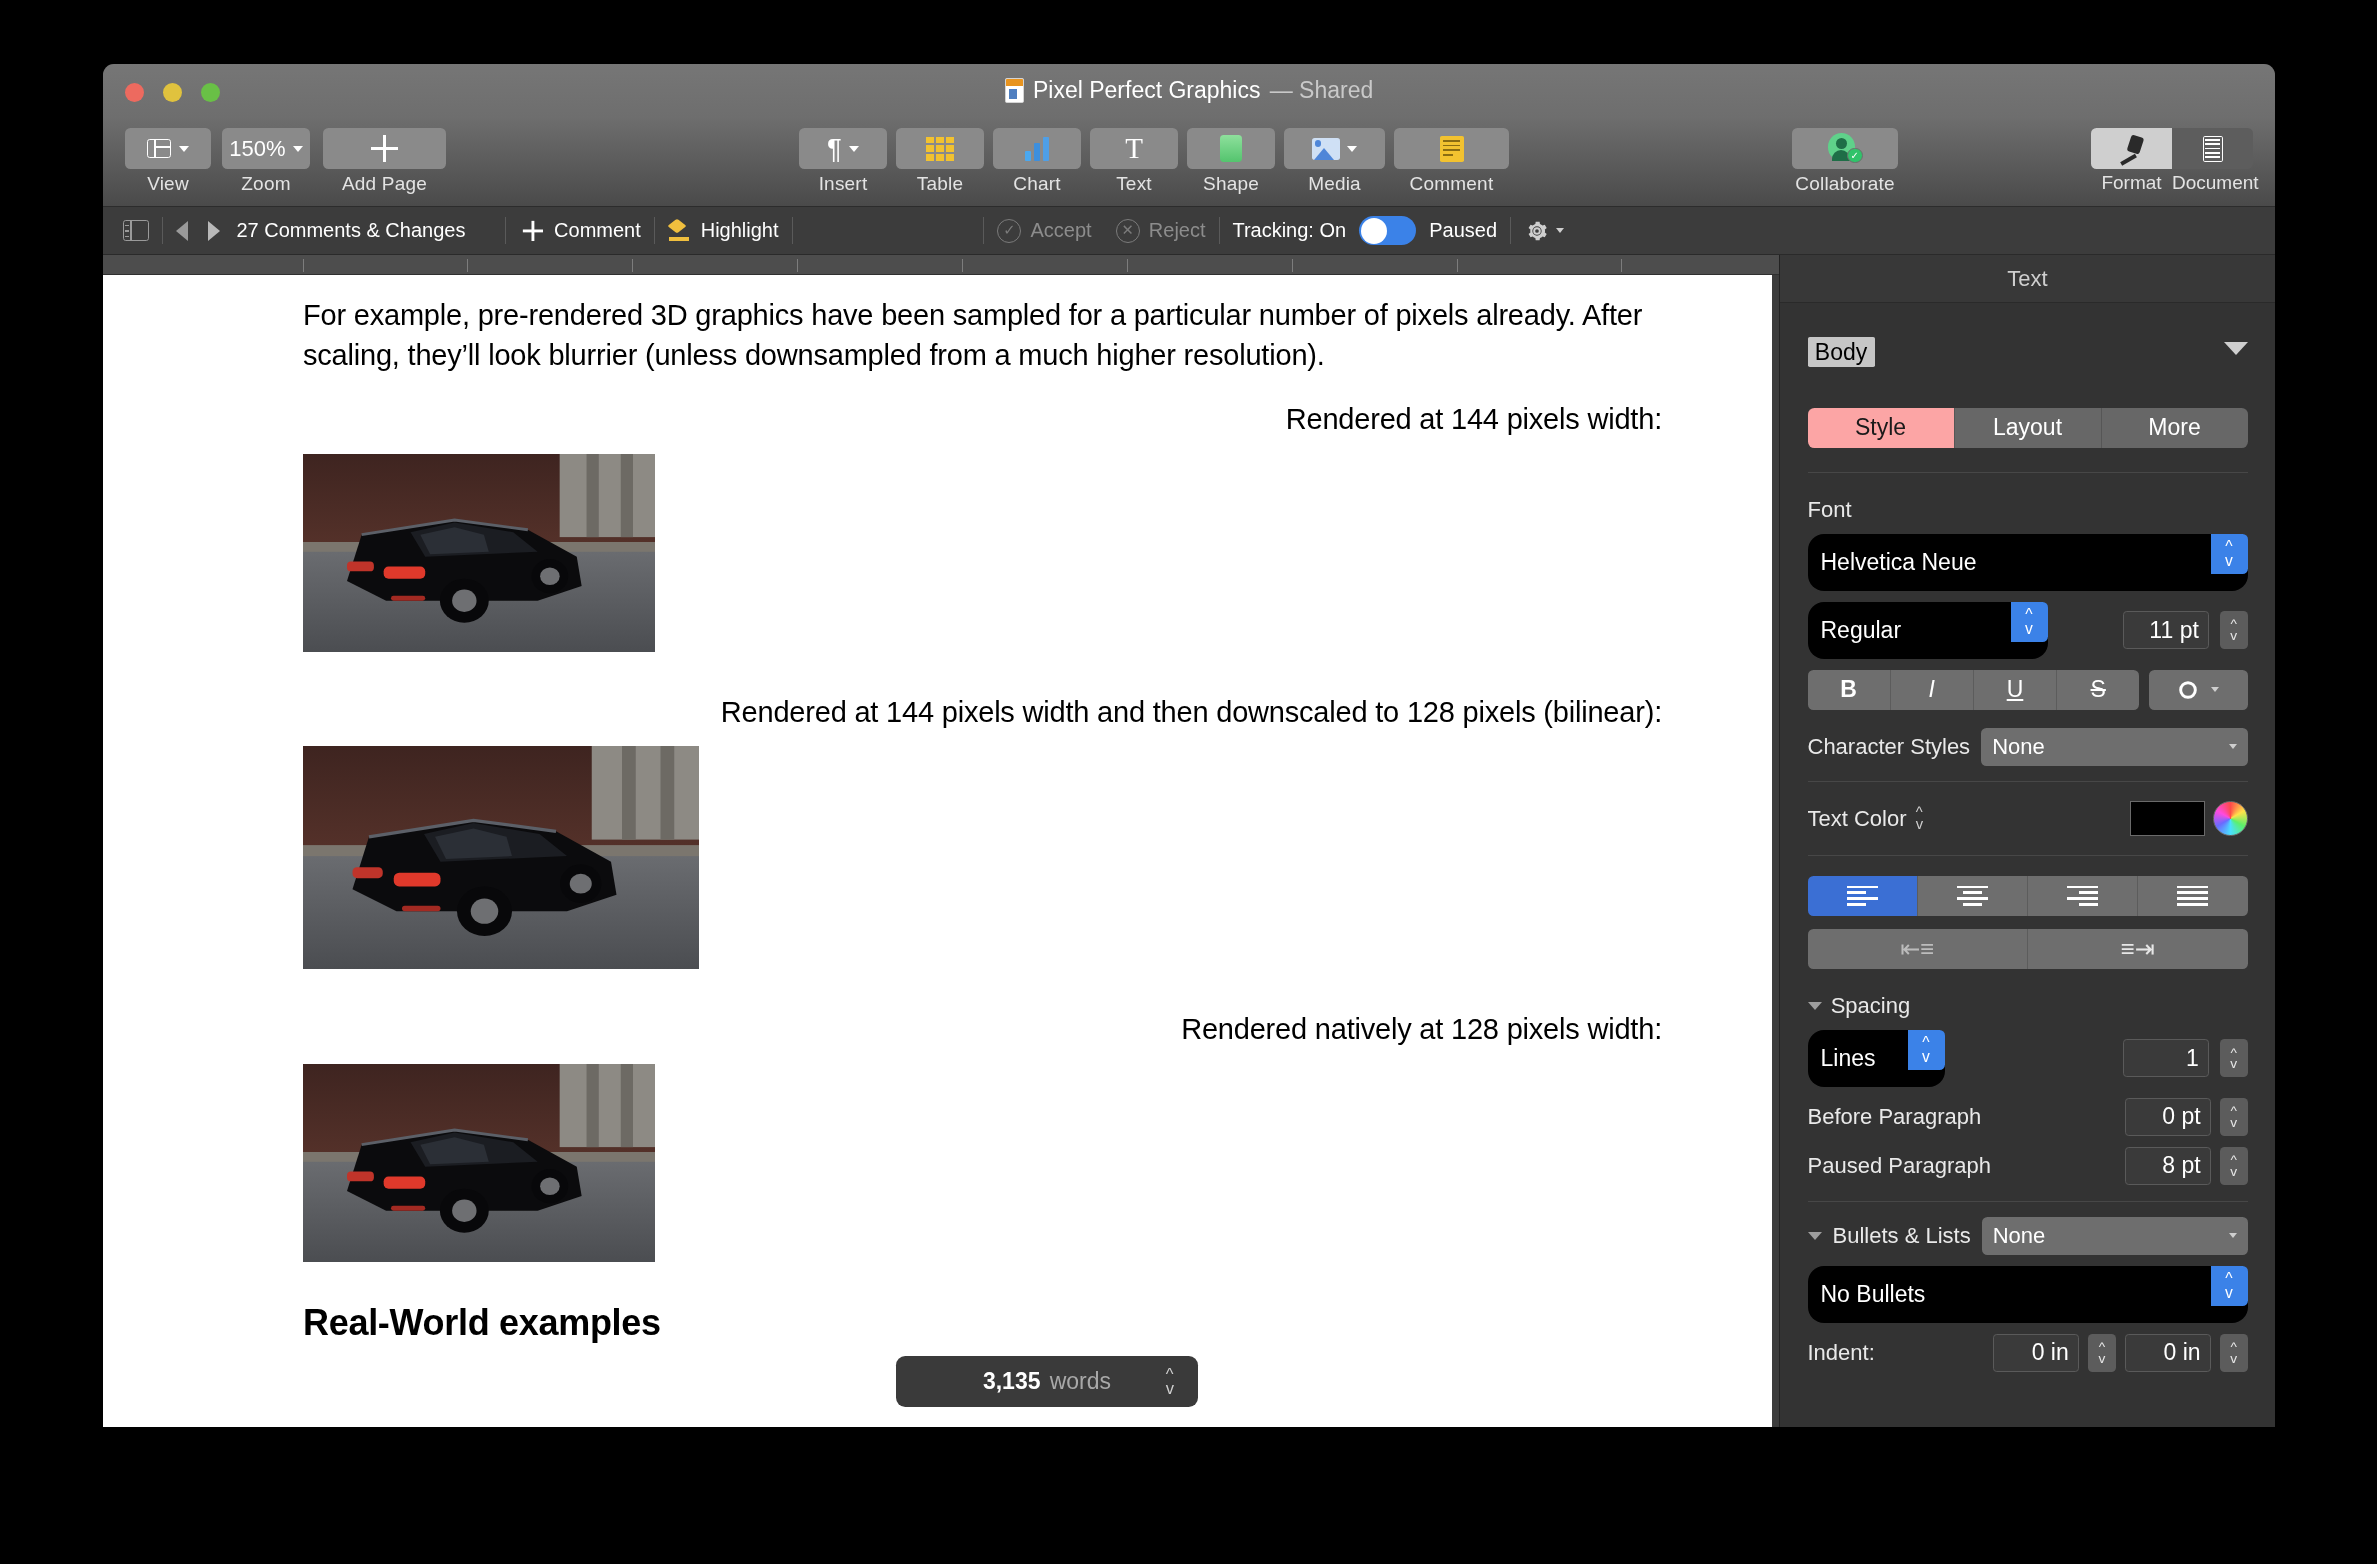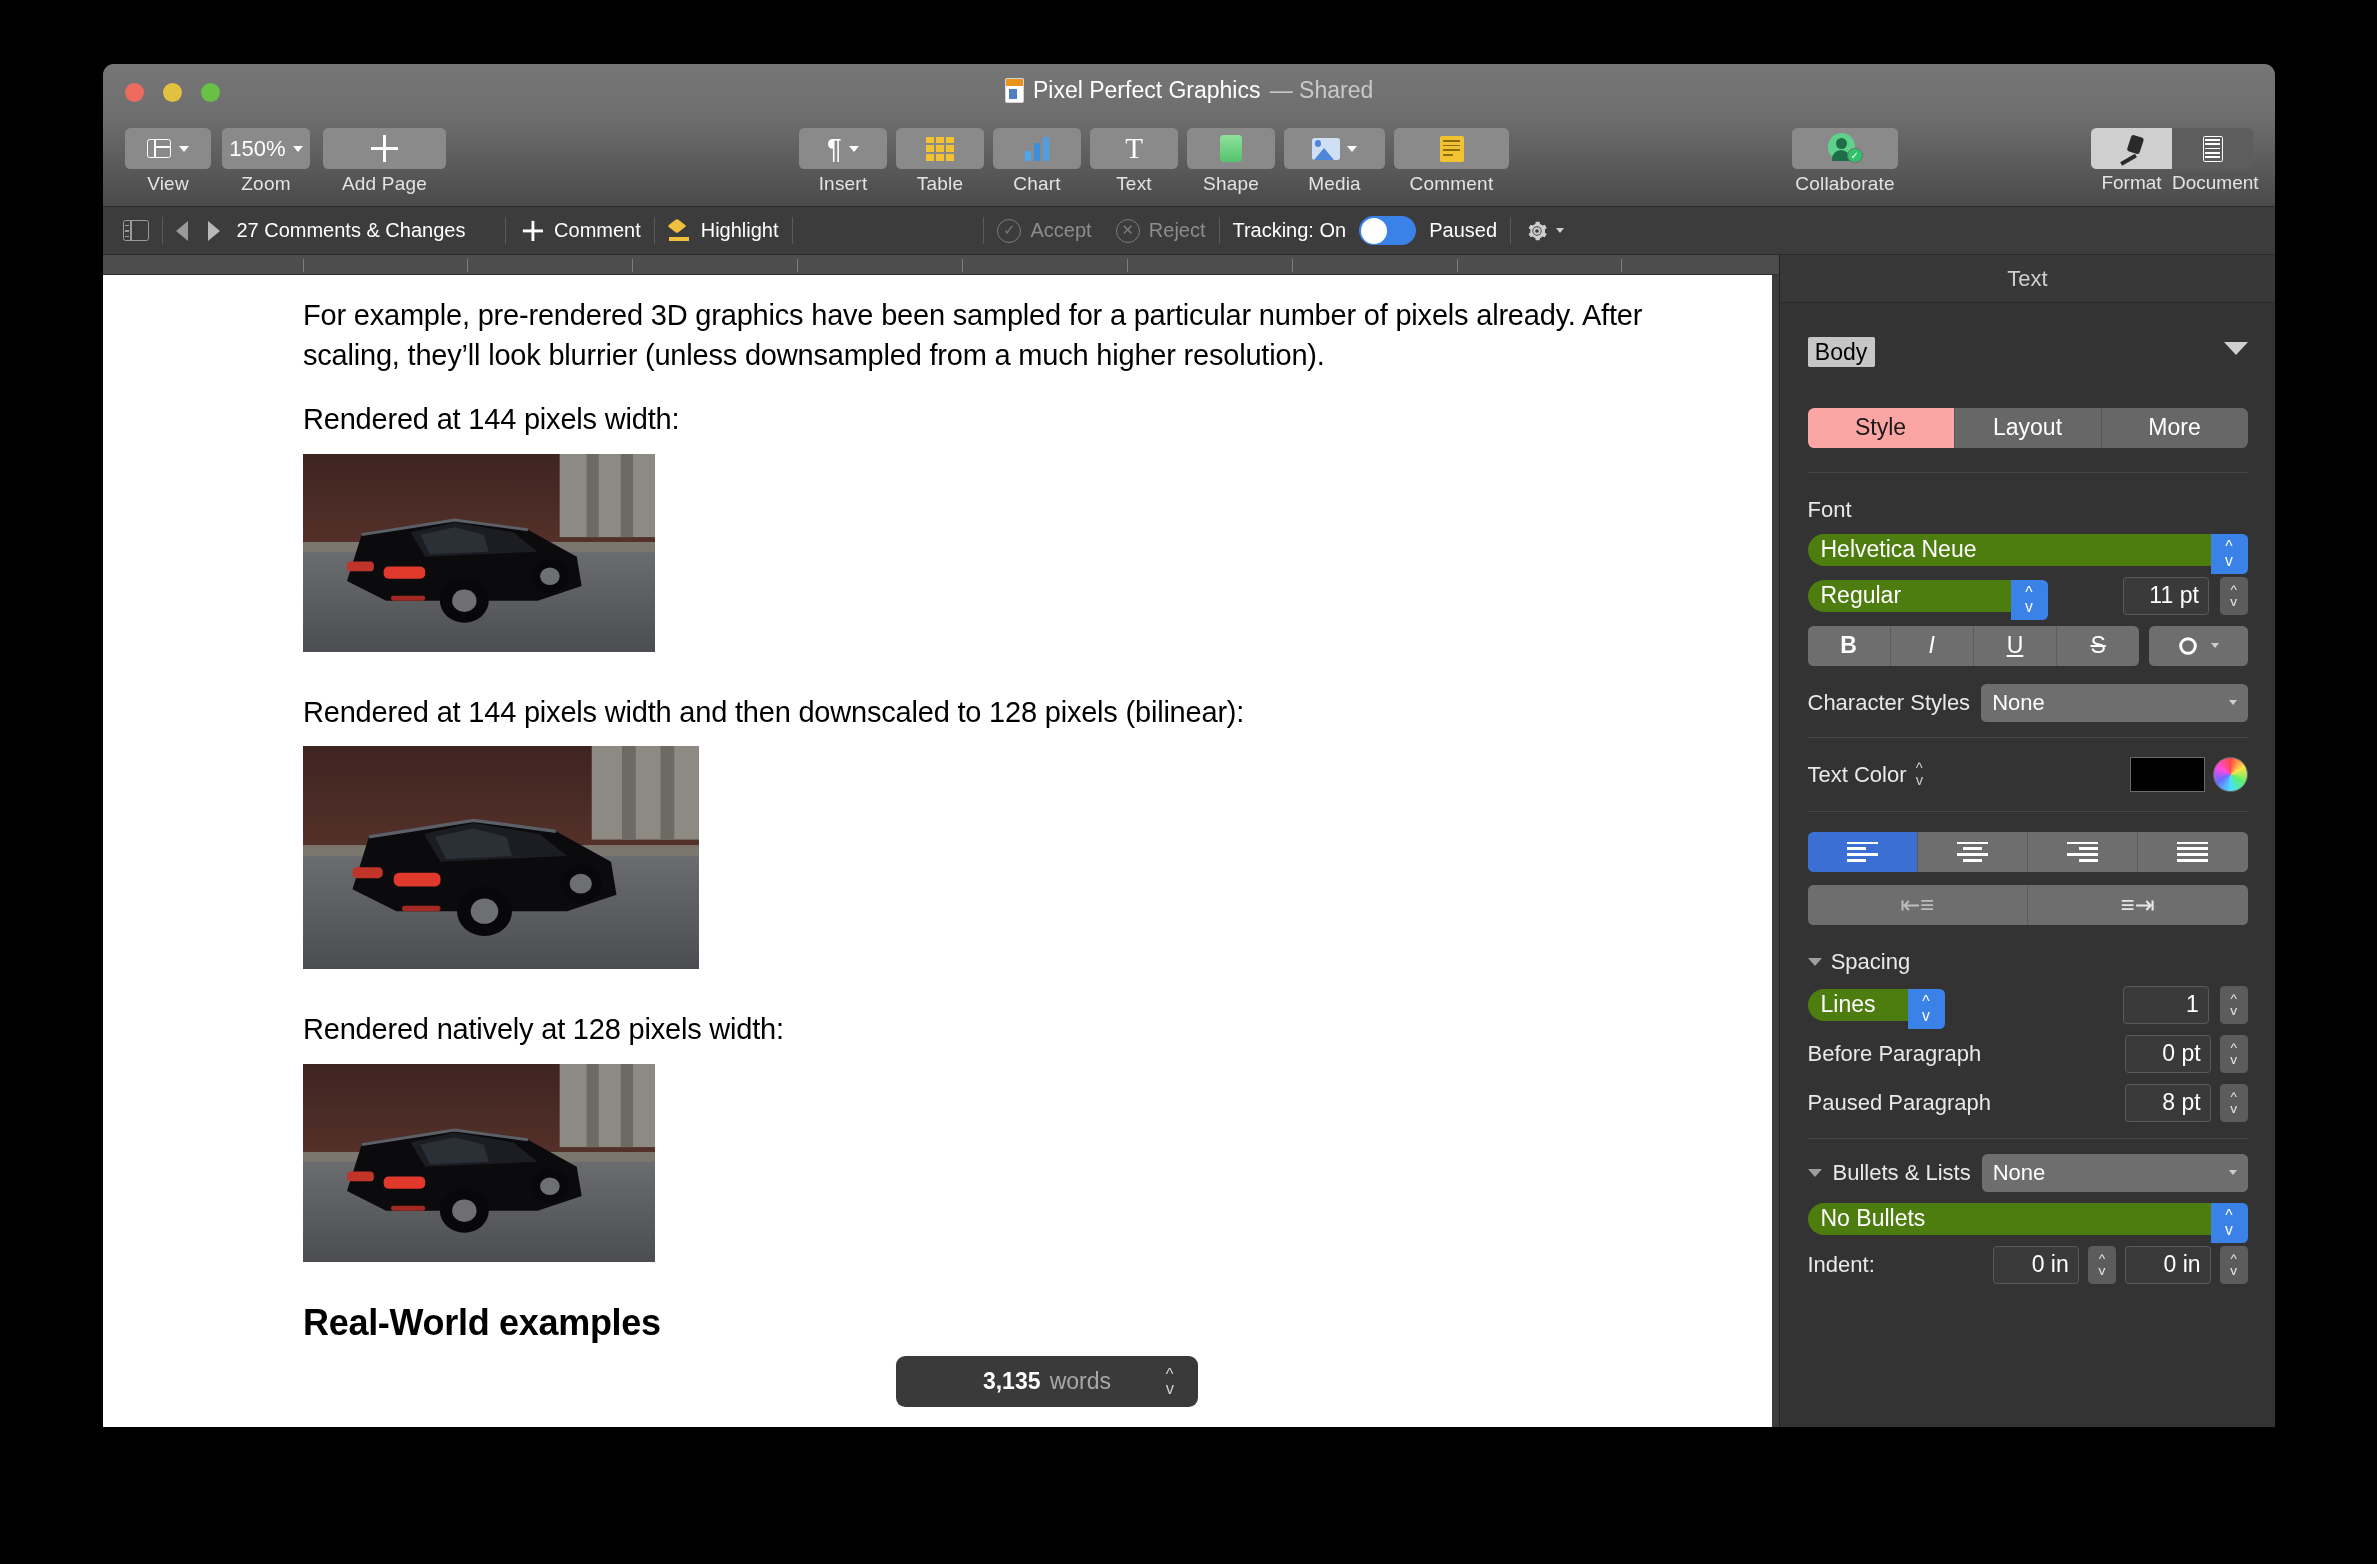--- a/index.html
+++ b/index.html
@@ -145,21 +145,21 @@
   #page{
     position:absolute; left:0; top:20px; width:1669px; height:1152px;
     background:#fff; padding:20px 0 0 0;
   }
   #page-inner{ padding-left:200px; padding-right:110px; }
   #page p, #page h2 { color:#000; }
   #page p {
     font-size:29px; line-height:1.38; margin-bottom:24px; letter-spacing:-0.2px;
   }
   #page h2{ font-size:36px; margin: 40px 0 26px; letter-spacing:-0.3px; }
-  .capt { margin-bottom:14.7px !important; }
+  .capt { margin-bottom:14.7px !important;text-align:right; }
 
   
   .carimg{ display:block; border:0; }
   .car-a{ width:352px; height:198px; margin-bottom:40px; }
   .car-b{ width:396px; height:223px; margin-bottom:40px; }
   .car-c{ width:352px; height:198px; margin-bottom:18.3px; }
 
   #wordcount{
     position:absolute; left:793px; bottom:20px;
     width:302px; height:51px; border-radius:9.2px; background:#3a3a3a;
@@ -178,21 +178,21 @@
   #style-chip{background:#c6c6c6;color:#000;font-size:23px;padding:1.8px 7.3px;border-radius:1.8px;margin-top:8px;}
   .tri-d{width:0;height:0;border-left:12px solid transparent;border-right:12px solid transparent;border-top:13.7px solid #cfcfcf;}
   .hrule{height:0.9px;background:#474747;margin:0 27.5px;}
   #segtabs{margin:14.7px 27.5px 0;display:flex;border-radius:6.4px;overflow:hidden;height:40px;}
   #segtabs div{flex:1;display:flex;align-items:center;justify-content:center;font-size:23px;}
   #segtabs .act{background:#fca5a5;color:#1a1a1a;}
   #segtabs .ina{background:#676767;color:#fff;border-left:0.9px solid #565656;}
   .sec-title{color:#e9e9e9;font-size:22px;margin:24px 27.5px 11px;}
   .ctl-row{display:flex;align-items:center;gap:11px;margin:0 27.5px 11px;}
   .select{
-    background:#4d7c0f;border-radius:16px;height:32px;display:flex;align-items:center;
+    background:#000000;border-radius:16px;height:57px;display:flex;align-items:center;
     color:#fff;font-size:23px;padding-left:13px;position:relative;flex:1;
   }
   .stepbtn{
     position:absolute;right:0;top:0;width:37px;height:40px;background:#3b82e8;
     border-radius:0 5.5px 5.5px 0;display:flex;flex-direction:column;align-items:center;justify-content:center;
     color:#fff;font-size:15.6px;line-height:.85;
   }
   .numfield{
     background:#3a3a3a;border:0.9px solid #5a5a5a;border-radius:3.7px;height:38px;width:86px;
     display:flex;align-items:center;justify-content:flex-end;padding-right:9.2px;color:#fff;font-size:23px;

